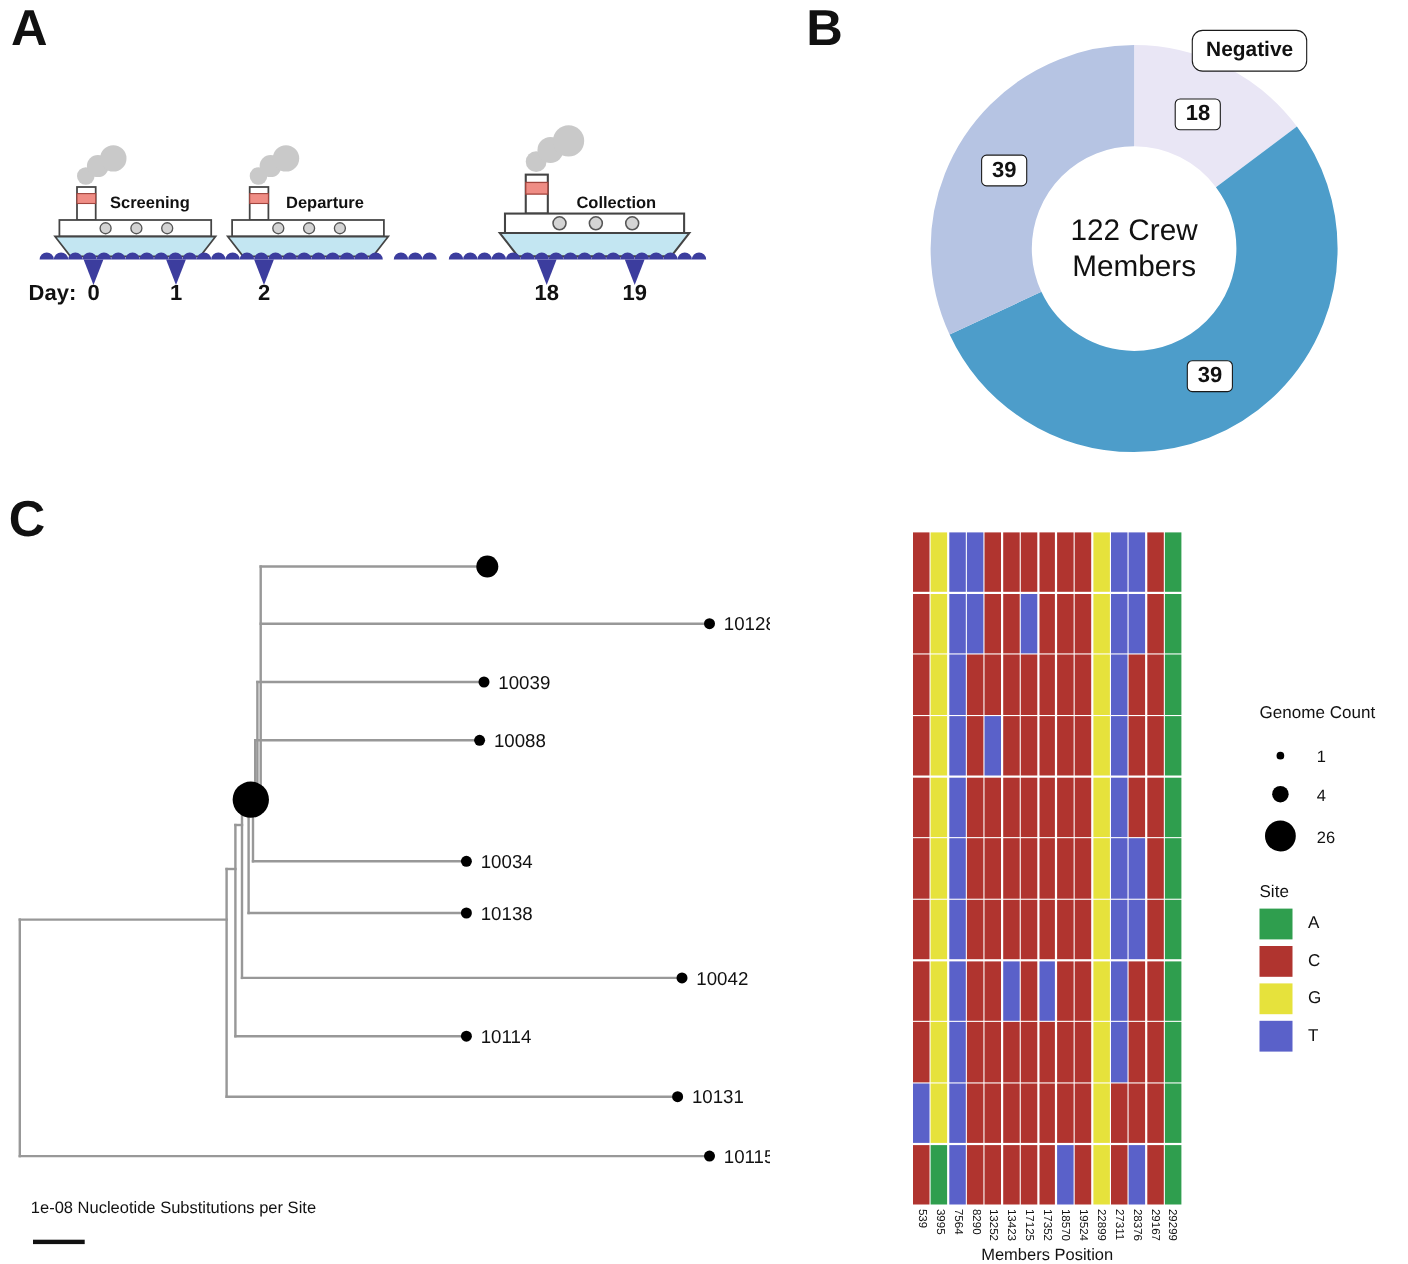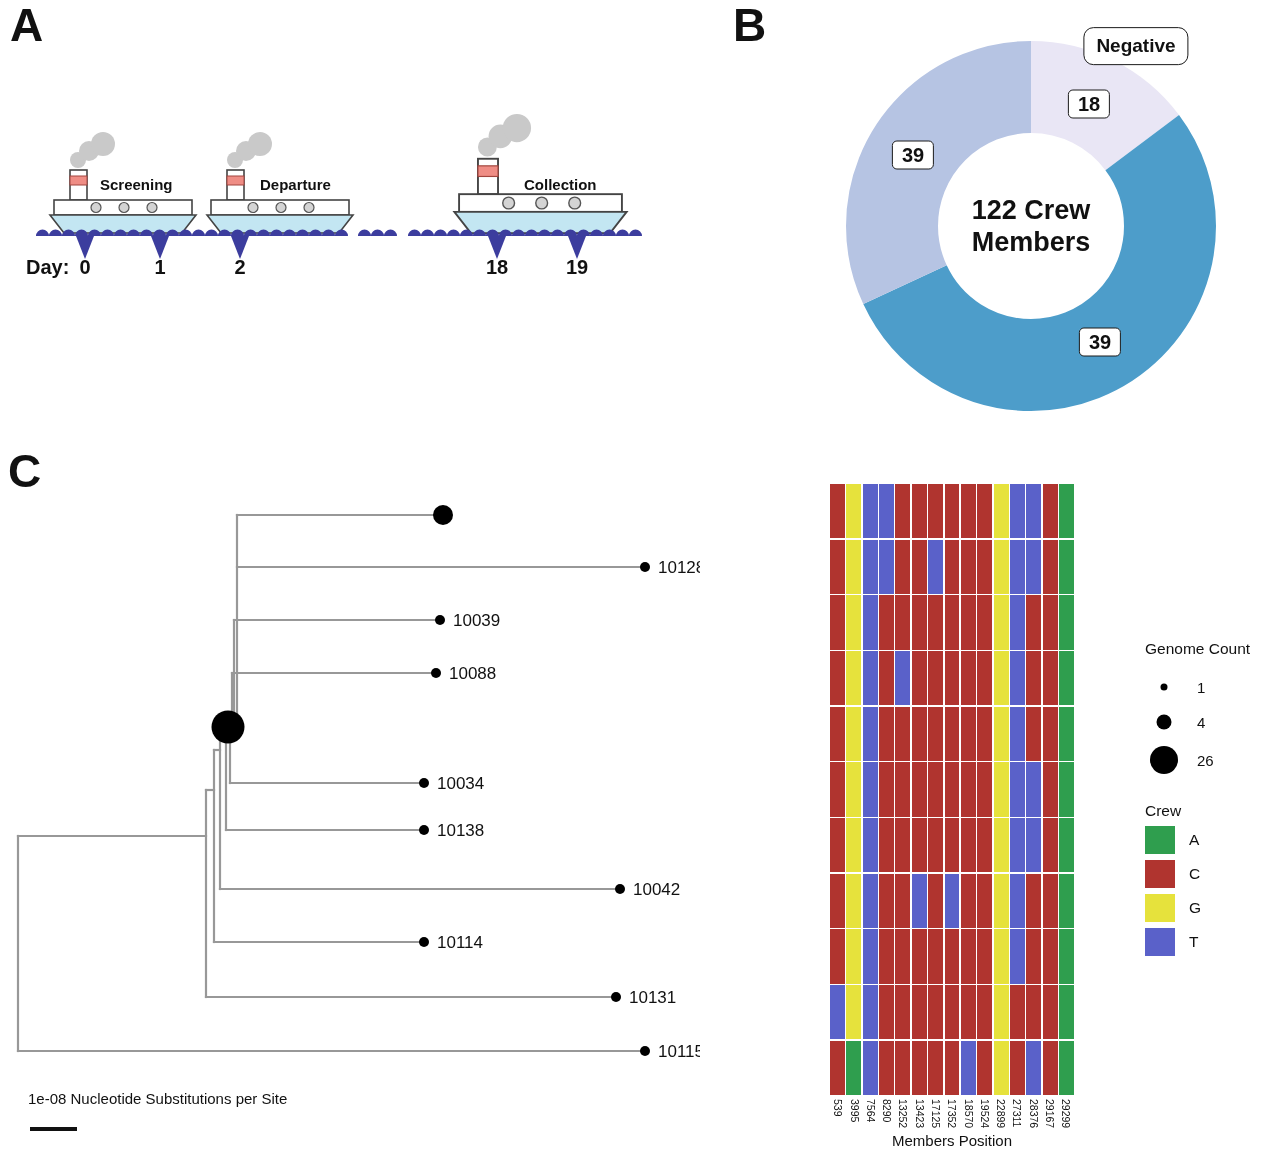--- a/index.html
+++ b/index.html
@@ -8,21 +8,21 @@
   .panel-letter{position:absolute;font-size:46px;font-weight:800;line-height:1;}
   .ship-label{position:absolute;font-size:15px;font-weight:700;}
   .day-word{position:absolute;left:26px;top:256px;font-size:20px;font-weight:700;}
   .day-num{position:absolute;top:256px;font-size:20px;font-weight:700;transform:translateX(-50%);}
   .box{position:absolute;background:#fff;border:1.7px solid #1a1a1a;font-weight:700;
        text-align:right;transform:translate(-50%,-50%);line-height:1.25;}
   .box.big{border-radius:10px;font-size:19px;padding:6px 12px;}
   .box.wrap{width:118px;}
   .box.small{border-radius:5px;font-size:20px;padding:1px 9px;white-space:nowrap;}
   #center-label{position:absolute;left:1031px;top:226px;transform:translate(-50%,-50%);
-       width:150px;text-align:center;font-size:27px;font-weight:700;line-height:1.2;}
+       width:150px;text-align:center;font-size:27px;font-weight:400;line-height:1.2;}
   .tln{stroke:#989898;stroke-width:2.2;stroke-linecap:square;}
   .tip-label{font-size:17px;fill:#111;}
   .scale-label{position:absolute;left:28px;top:1090px;font-size:15px;}
   .scale-bar{position:absolute;left:30px;top:1127px;width:47px;height:3.5px;background:#111;}
   #heatmap{position:absolute;left:830px;top:484px;width:244px;height:611px;display:grid;
        grid-template-columns:repeat(15,1fr);grid-template-rows:repeat(11,1fr);gap:1.5px;}
   .hm-cell{width:100%;height:100%;}
   #hm-ticks{position:absolute;left:830px;top:1099px;width:244px;height:34px;display:grid;
        grid-template-columns:repeat(15,1fr);justify-items:center;}
   .hm-tick{writing-mode:vertical-rl;font-size:10.5px;line-height:1;}
@@ -351,21 +351,21 @@
   <div class="legend-title" style="left:1145px;top:640px">Genome Count</div>
   <svg id="gc-legend" width="130" height="125" viewBox="0 0 130 125" xmlns="http://www.w3.org/2000/svg">
     <circle cx="19" cy="25" r="3.5" fill="#000"></circle>
     <circle cx="19" cy="60" r="7.5" fill="#000"></circle>
     <circle cx="19" cy="98" r="14" fill="#000"></circle>
     <text class="gc-num" x="52" y="31">1</text>
     <text class="gc-num" x="52" y="66">4</text>
     <text class="gc-num" x="52" y="104">26</text>
   </svg>
 
-  <div class="legend-title" style="left:1145px;top:802px">Crew</div>
+  <div class="legend-title" style="left:1145px;top:802px">Site</div>
   <div id="base-rows">
       <div class="base-row">
         <div class="swatch" style="background: rgb(47, 158, 78);"></div>
         <span>A</span>
       </div>
       <div class="base-row">
         <div class="swatch" style="background: rgb(176, 52, 47);"></div>
         <span>C</span>
       </div>
       <div class="base-row">

